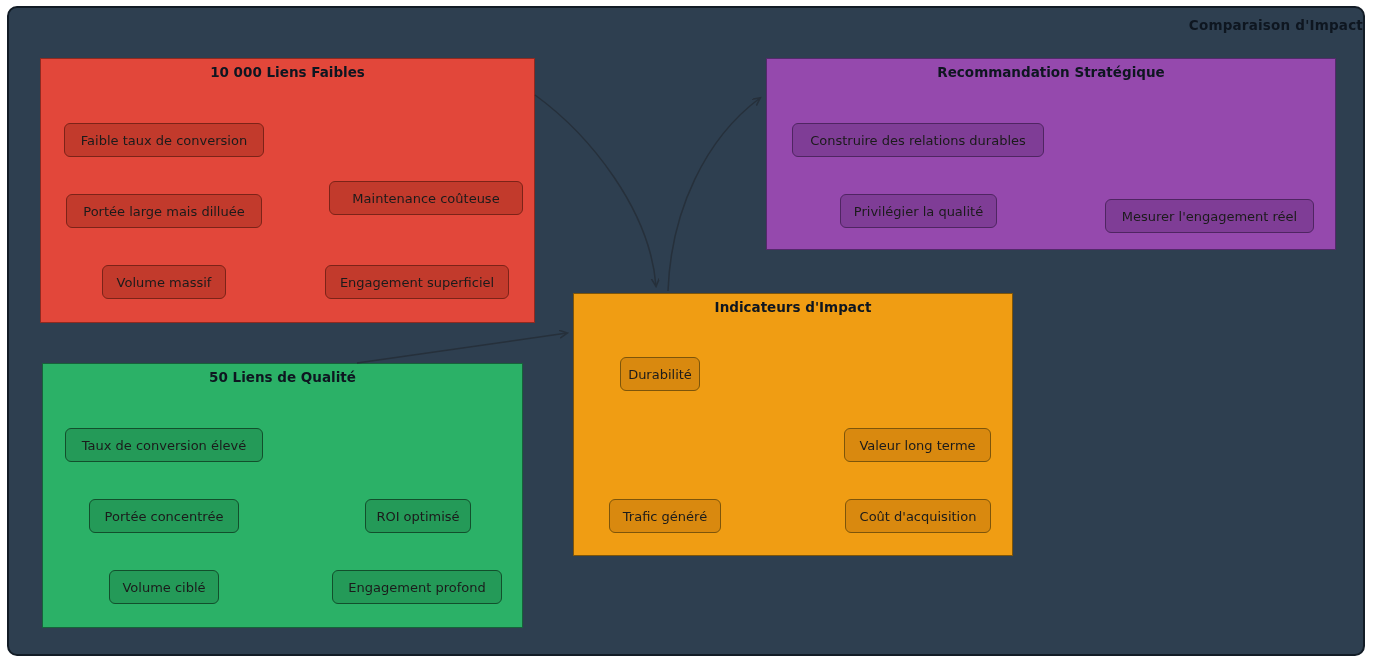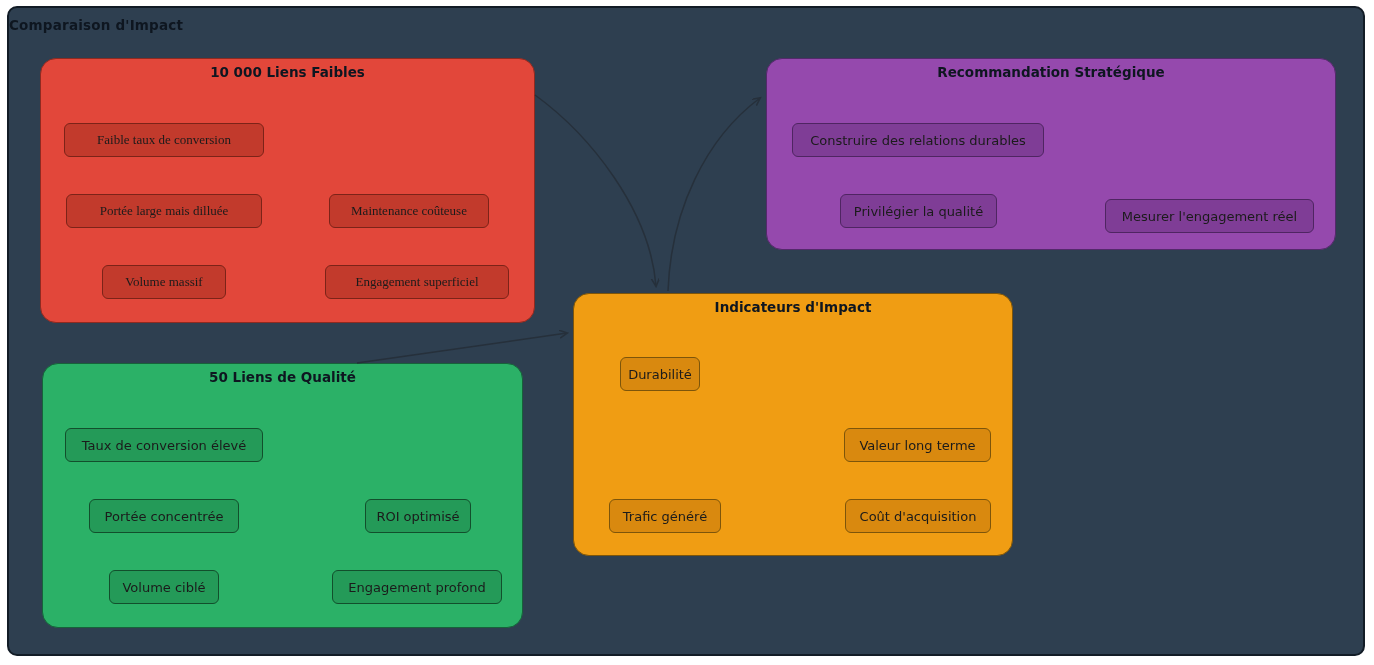--- a/index.html
+++ b/index.html
@@ -20,29 +20,29 @@
     width: 1358px; height: 650px;
     background: var(--canvas-bg, #2e3f50);
     border: 2.5px solid var(--canvas-border, #121c26);
     border-radius: 10px;
     box-sizing: border-box;
   }
   #main-title {
     position: absolute;
     left: 0; top: 9px;
     width: 100%;
-    text-align: left;
+    text-align: right;
     font-size: 13.5px;
     font-weight: bold;
     color: var(--title-ink, #0e1620);
     letter-spacing: 0.2px;
   }
   .group {
     position: absolute;
-    border-radius: 16px;
+    border-radius: 0;
     box-sizing: border-box;
     border: 1.5px solid;
   }
   .group-title {
     position: absolute;
     left: 0; top: 5px;
     width: 100%;
     text-align: center;
     font-size: 13.5px;
     font-weight: bold;
@@ -56,21 +56,21 @@
     border: 1.5px solid;
     display: flex;
     align-items: center;
     justify-content: center;
     font-size: 13px;
     color: var(--ink, #1b1b1b);
     white-space: nowrap;
   }
   #group-weak   { left: 40px;  top: 58px;  width: 495px; height: 265px;
                   background: var(--red-bg); border-color: var(--red-border); }
-  #group-weak .node    { background: var(--red-item-bg); border-color: var(--red-item-border); font-family: Liberation Serif, serif; }
+  #group-weak .node    { background: var(--red-item-bg); border-color: var(--red-item-border); }
   #group-quality{ left: 42px;  top: 363px; width: 481px; height: 265px;
                   background: var(--green-bg); border-color: var(--green-border); padding-left: 40px; }
   #group-quality .node { background: var(--green-item-bg); border-color: var(--green-item-border); }
   #group-impact { left: 573px; top: 293px; width: 440px; height: 263px;
                   background: var(--orange-bg); border-color: var(--orange-border); }
   #group-impact .node  { background: var(--orange-item-bg); border-color: var(--orange-item-border); }
   #group-reco   { left: 766px; top: 58px;  width: 570px; height: 192px;
                   background: var(--purple-bg); border-color: var(--purple-border); }
   #group-reco .node    { background: var(--purple-item-bg); border-color: var(--purple-item-border); }
   #edges {
@@ -91,21 +91,21 @@
 <div id="page">
   <div id="canvas">
     <div id="main-title">Comparaison d'Impact</div>
 
   </div>
 
   <div class="group" id="group-weak">
     <div class="group-title">10 000 Liens Faibles</div>
     <div class="node" style="left:23px;top:64px;width:200px">Faible taux de conversion</div>
     <div class="node" style="left:25px;top:135px;width:196px">Portée large mais dilluée</div>
-    <div class="node" style="left:288px;top:135px;width:160px">Maintenance coûteuse</div>
+    <div class="node" style="left:288px;top:122px;width:194px">Maintenance coûteuse</div>
     <div class="node" style="left:61px;top:206px;width:124px">Volume massif</div>
     <div class="node" style="left:284px;top:206px;width:184px">Engagement superficiel</div>
   </div>
 
   <div class="group" id="group-quality">
     <div class="group-title">50 Liens de Qualité</div>
     <div class="node" style="left:22px;top:64px;width:198px">Taux de conversion élevé</div>
     <div class="node" style="left:46px;top:135px;width:150px">Portée concentrée</div>
     <div class="node" style="left:322px;top:135px;width:106px">ROI optimisé</div>
     <div class="node" style="left:66px;top:206px;width:110px">Volume ciblé</div>

